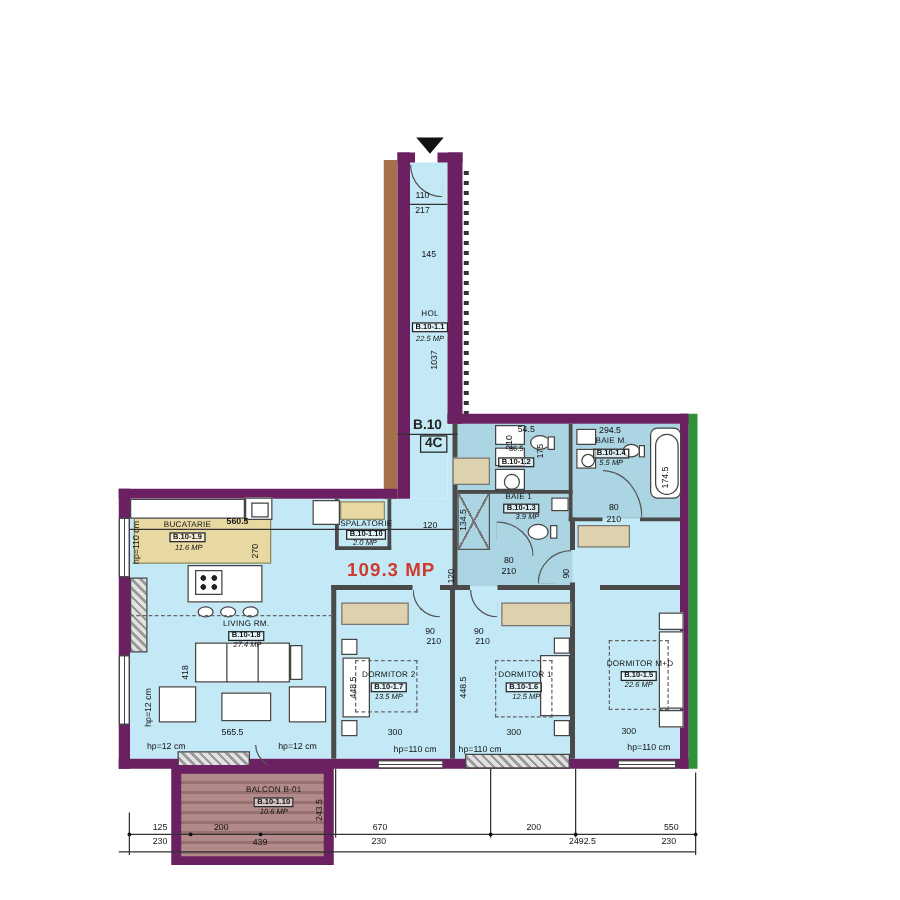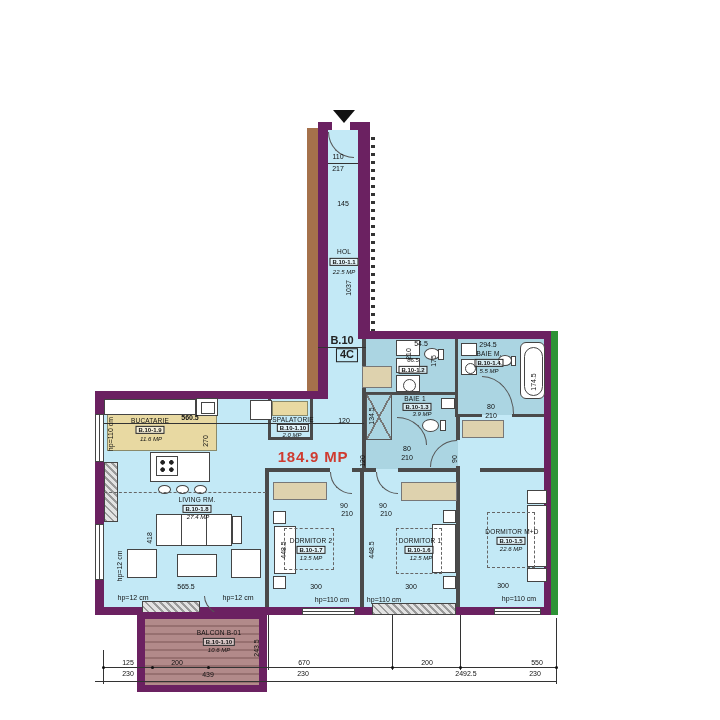--- a/index.html
+++ b/index.html
@@ -189,21 +189,21 @@
   <div class="lbl" style="left:338px;top:169px;">217</div>
   <div class="lbl" style="left:343px;top:204px;">145</div>
   <div class="lbl name" style="left:344px;top:252px;">HOL</div>
   <div class="lbl code" style="left:344px;top:262px;">B.10-1.1</div>
   <div class="lbl area" style="left:344px;top:272px;">22.5 MP</div>
   <div class="vlbl" style="left:348px;top:288px;">1037</div>
 
   <div class="lbl unit" style="left:342px;top:341px;">B.10</div>
   <div class="dimline" style="left:318px;top:347px;width:48px;height:1px;"></div>
   <div class="lbl unit" style="left:347px;top:355px;border:1px solid #222;padding:0 3px;">4C</div>
-  <div class="lbl big" style="left:313px;top:457px;">184.9 MP</div>
+  <div class="lbl big" style="left:313px;top:457px;">109.3 MP</div>
 
   <div class="lbl" style="left:421px;top:344px;">54.5</div>
   <div class="vlbl" style="left:408px;top:354px;">210</div>
   <div class="lbl" style="left:413px;top:360px;font-size:6px;">86.5</div>
   <div class="vlbl" style="left:433px;top:361px;">175</div>
   <div class="lbl code" style="left:413px;top:370px;">B.10-1.2</div>
 
   <div class="lbl name" style="left:415px;top:399px;">BAIE 1</div>
   <div class="lbl code" style="left:417px;top:407px;">B.10-1.3</div>
   <div class="lbl area" style="left:422px;top:414px;">3.9 MP</div>

